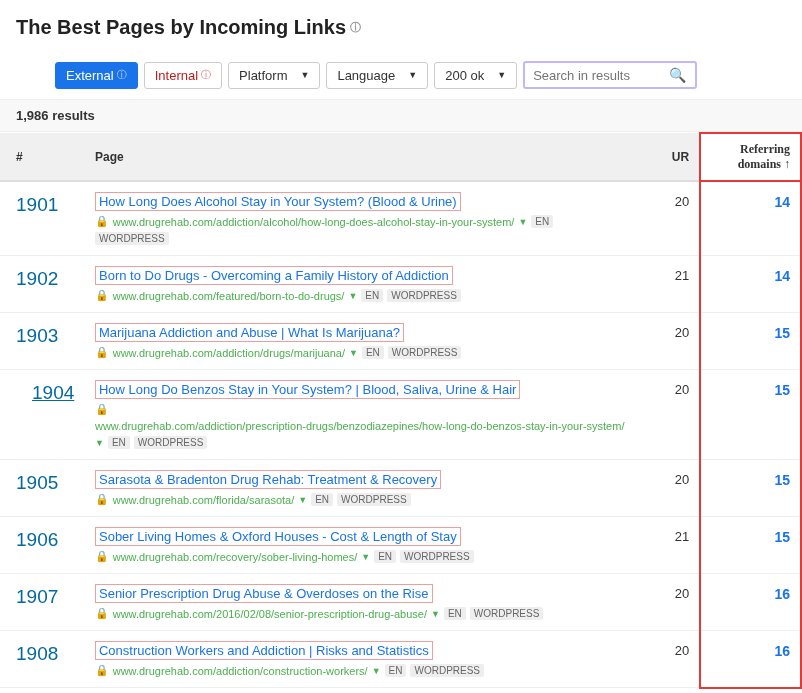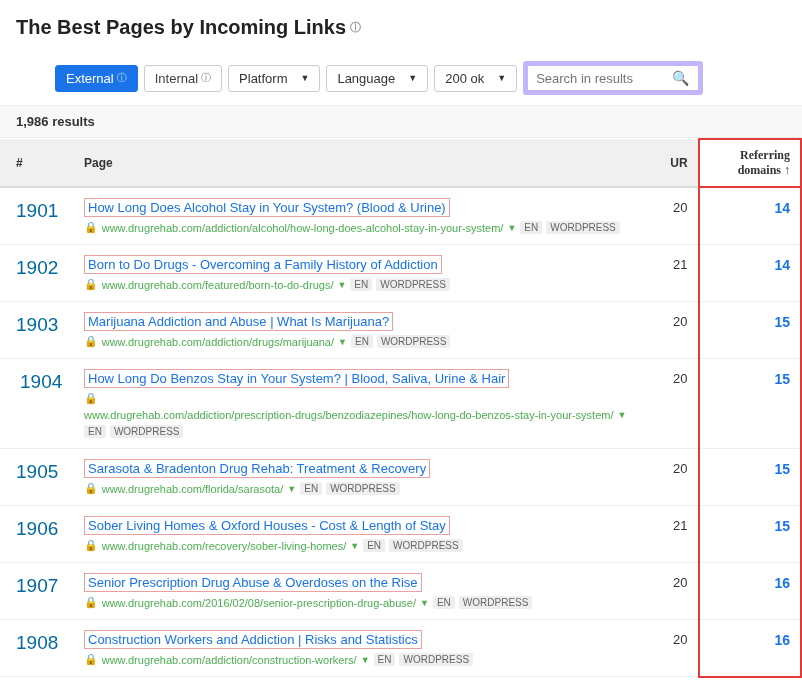--- a/index.html
+++ b/index.html
@@ -34,21 +34,21 @@
       margin-bottom: 10px;
       padding-left: 39px;
     }
     .btn-tab {
       padding: 5px 10px;
       border: 1px solid #ccc;
       border-radius: 3px;
       background: #fff;
       cursor: pointer;
       font-size: 13px;
-      color: #404040;
+      color: #b91c1c;
       display: flex;
       align-items: center;
       gap: 3px;
     }
     .btn-tab.active {
       background: #1a73e8;
       color: #fff;
       border-color: #1a73e8;
     }
     .btn-tab .info-icon {
@@ -66,21 +66,21 @@
       display: flex;
       align-items: center;
       gap: 13px;
     }
     .dropdown-arrow {
       font-size: 9px;
     }
     .search-box {
       display: flex;
       align-items: center;
-      border: 5px solid #c4b5fd;
+      border: 2px solid #c4b5fd;
       border-radius: 3px;
       padding: 4px 8px;
       gap: 6px;
       background: #fff;
     }
     .search-box input {
       border: none;
       outline: none;
       font-size: 13px;
       color: #333;
@@ -297,21 +297,21 @@
               <span class="lock-icon">🔒</span>
               <a class="page-url" href="#">www.drugrehab.com/addiction/drugs/marijuana/</a>
               <span class="dropdown-small-arrow">▼</span>
               <span class="badge">EN</span>
               <span class="badge">WORDPRESS</span>
             </div></td>
           <td class="ur-col">20</td>
           <td class="ref-col">15</td>
         </tr>
         <tr>
-          <td class="num-col" style="padding-left: 20px;">1904</td>
+          <td class="num-col" style="padding-left: 32px; text-decoration: underline;">1904</td>
           <td class="page-col"><a class="page-title-link" href="#">How Long Do Benzos Stay in Your System? | Blood, Saliva, Urine &amp; Hair</a><div class="page-url-row">
               <span class="lock-icon">🔒</span>
               <a class="page-url" href="#">www.drugrehab.com/addiction/prescription-drugs/benzodiazepines/how-long-do-benzos-stay-in-your-system/</a>
               <span class="dropdown-small-arrow">▼</span>
               <span class="badge">EN</span>
               <span class="badge">WORDPRESS</span>
             </div></td>
           <td class="ur-col">20</td>
           <td class="ref-col">15</td>
         </tr>

